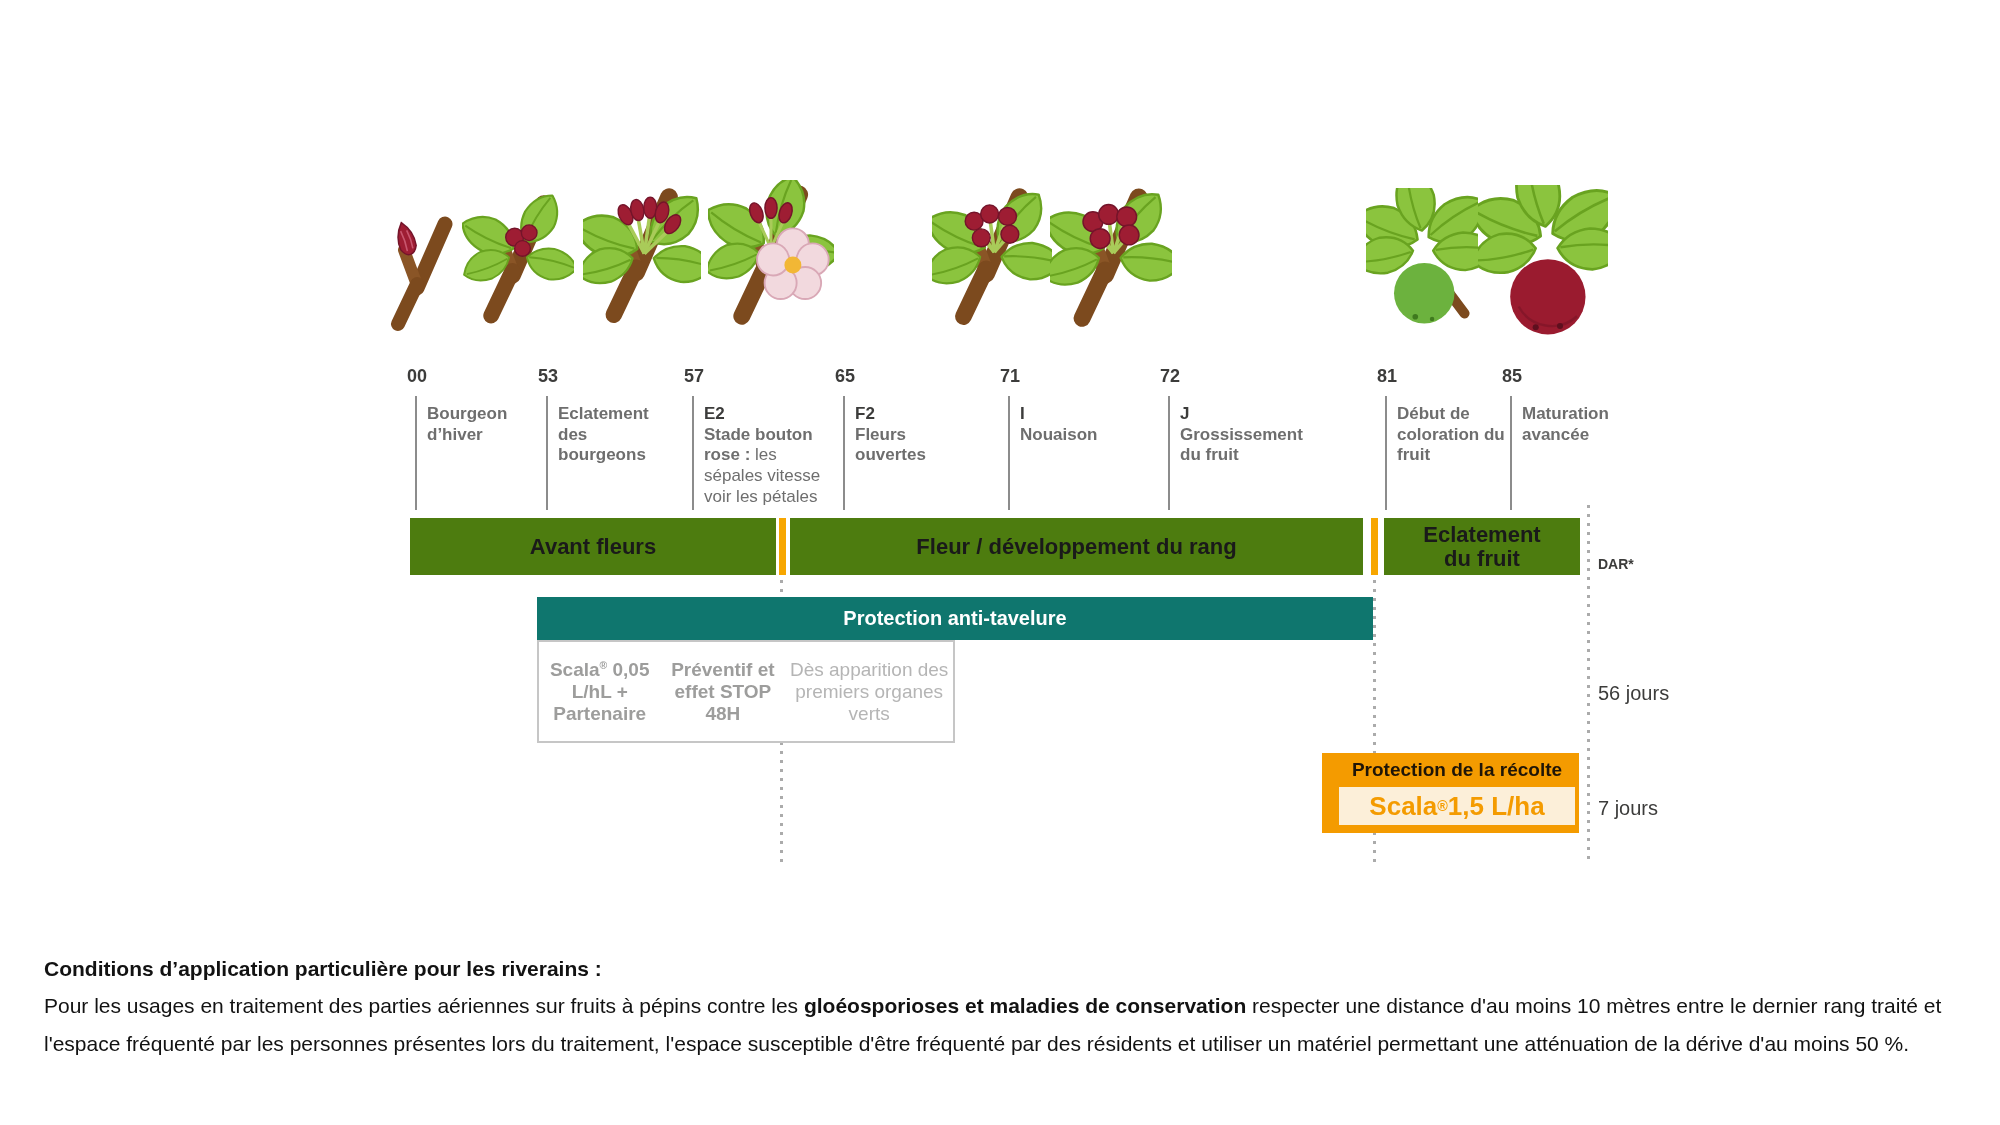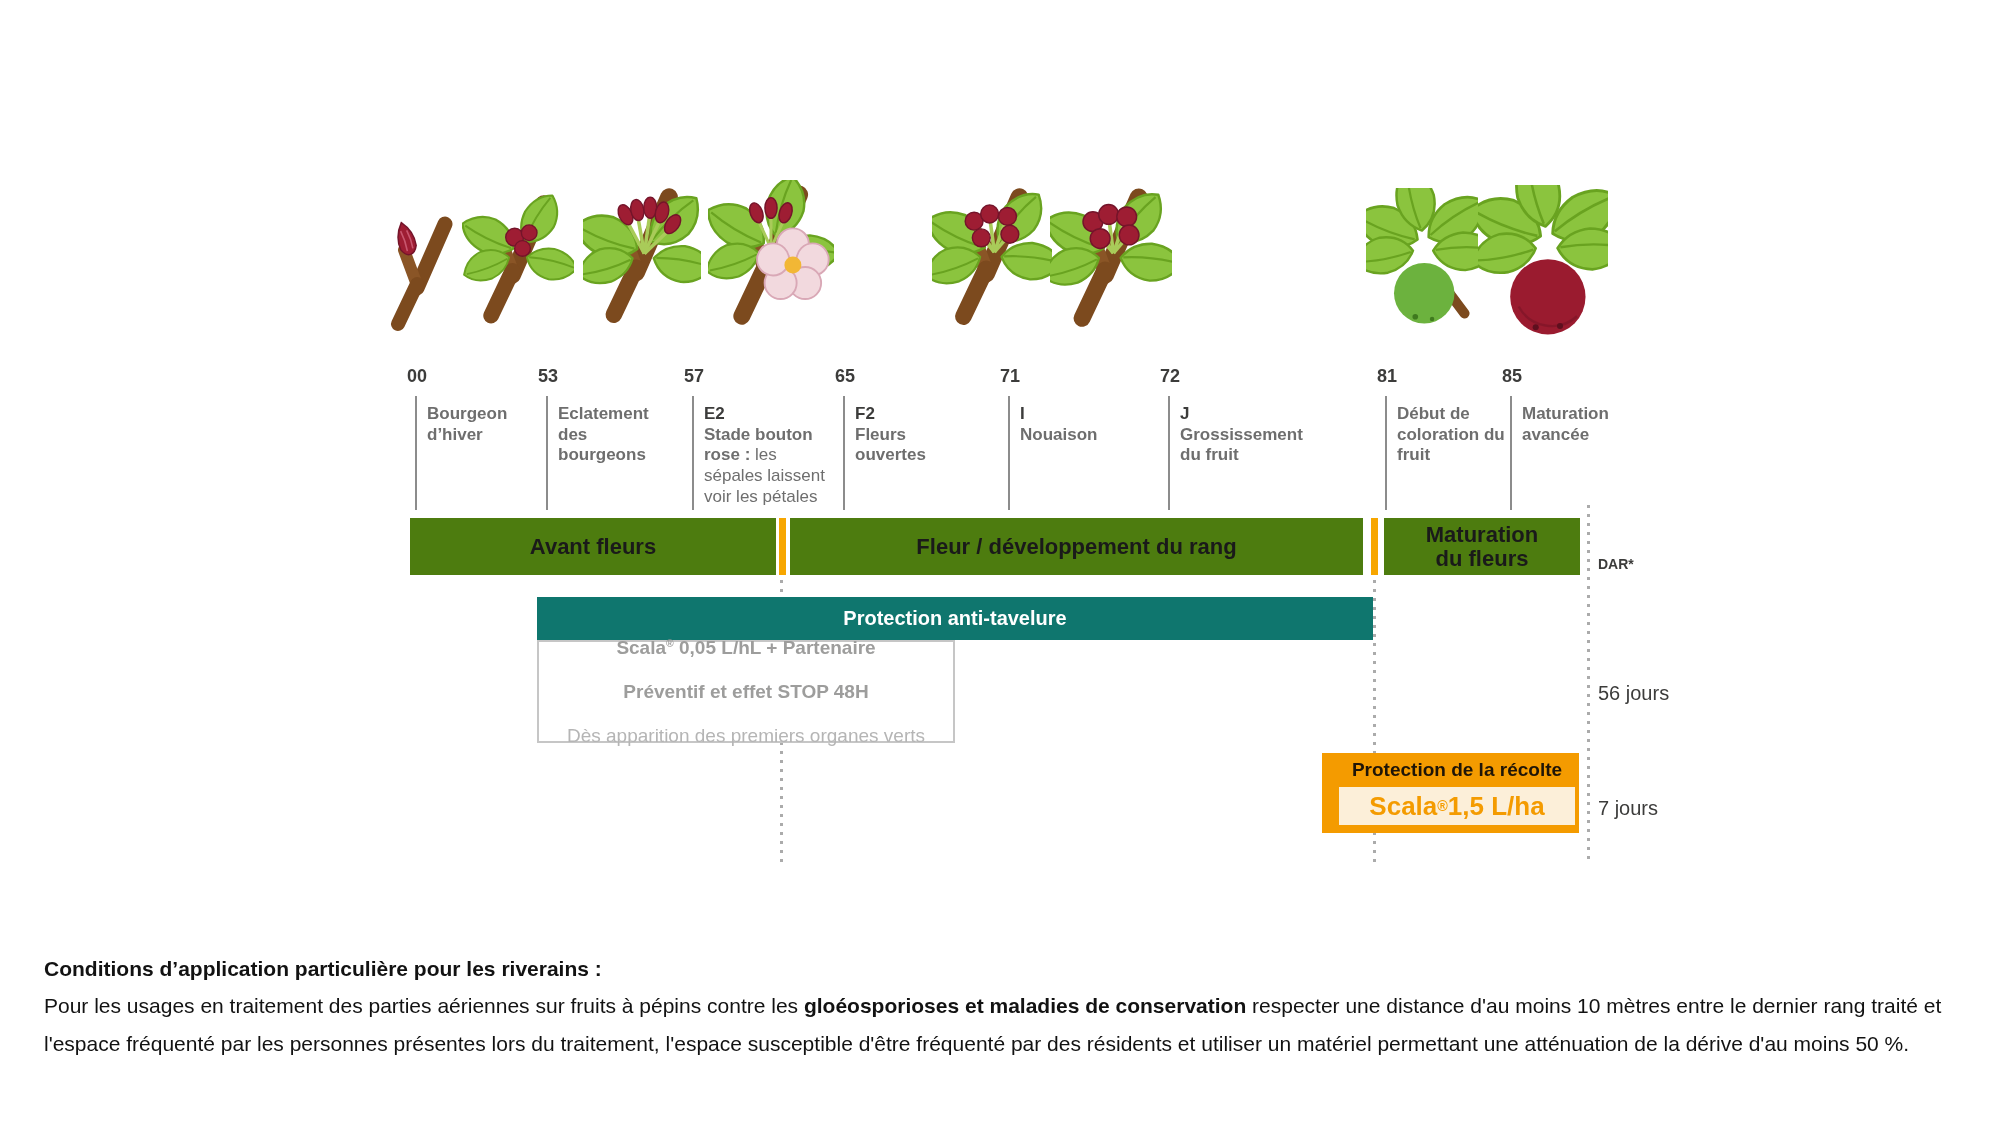--- a/index.html
+++ b/index.html
@@ -34,22 +34,22 @@
 
   
   .dotted { position:absolute; width:3px;
     background-image:repeating-linear-gradient(to bottom,#ABABAB 0 3px,transparent 3px 9px); }
 
   
   .tavelure-bar { position:absolute; left:537px; top:597px; width:836px; height:43px;
     background:#0f766e; color:#fff; font-weight:700; font-size:20px;
     display:flex; align-items:center; justify-content:center; }
   .tavelure-box { position:absolute; left:537px; top:640px; width:418px; height:103px;
-    background:#fff; border:2px solid #C6C6C6; display:flex; flex-direction:column;
-    align-items:center; justify-content:center; gap:22px; font-size:19px; text-align:center; }
+    background:#fff; border:2px solid #C6C6C6; display:flex; flex-direction:row;
+    align-items:center; justify-content:center; gap:5px; font-size:19px; text-align:center; }
   .tav-strong { font-weight:700; color:#9D9D9C; }
   .tav-light  { font-weight:400; color:#B5B5B5; }
   sup { font-size:.55em; }
 
   
   .recolte { position:absolute; left:1322px; top:753px; width:257px; height:80px;
     background:#F49B00; padding:0 4px 4px 17px; }
   .recolte-title { height:34px; display:flex; align-items:center; justify-content:center;
     font-weight:700; font-size:19px; color:#1F1507; }
   .recolte-dose { height:38px; background:#FCEFD9; display:flex; align-items:center;
@@ -236,21 +236,21 @@
     <div class="stage-code">53</div>
     <div class="stage-tick"></div>
     <div class="stage-label" style="width:95px">
       <span class="stage-main">Eclatement des bourgeons</span> <span class="stage-sub"></span>
     </div>
   </div>
   <div class="stage" style="left:692px">
     <div class="stage-code">57</div>
     <div class="stage-tick"></div>
     <div class="stage-label" style="width:132px">
-      <span class="stage-prefix">E2</span><span class="stage-main">Stade bouton rose :</span> <span class="stage-sub">les sépales laissent voir les pétales</span>
+      <span class="stage-prefix">E2</span><span class="stage-main">Stade bouton rose :</span> <span class="stage-sub">les sépales vitesse voir les pétales</span>
     </div>
   </div>
   <div class="stage" style="left:843px">
     <div class="stage-code">65</div>
     <div class="stage-tick"></div>
     <div class="stage-label" style="width:85px">
       <span class="stage-prefix">F2</span><span class="stage-main">Fleurs ouvertes</span> <span class="stage-sub"></span>
     </div>
   </div>
   <div class="stage" style="left:1008px">
@@ -288,21 +288,21 @@
 
   <div class="bar" style="left:410px;width:366px">
     <span>Avant fleurs</span>
   </div>
   <div class="bar-divider" style="left:779px"></div>
   <div class="bar" style="left:790px;width:573px">
     <span>Fleur / développement du rang</span>
   </div>
   <div class="bar-divider" style="left:1371px"></div>
   <div class="bar" style="left:1384px;width:196px">
-    <span class="bar-matur-text">Maturation du fleurs</span>
+    <span class="bar-matur-text">Eclatement du fruit</span>
   </div>
   <div class="side-label dar" style="top:556px">DAR*</div>
 
   <div class="tavelure-bar">Protection anti-tavelure</div>
   <div class="tavelure-box">
     <div class="tav-strong"><span>Scala</span><sup>®</sup><span> 0,05 L/hL + Partenaire</span></div>
     <div class="tav-strong">Préventif et effet STOP 48H</div>
     <div class="tav-light">Dès apparition des premiers organes verts</div>
   </div>
   <div class="side-label" style="top:682px">56 jours</div>

